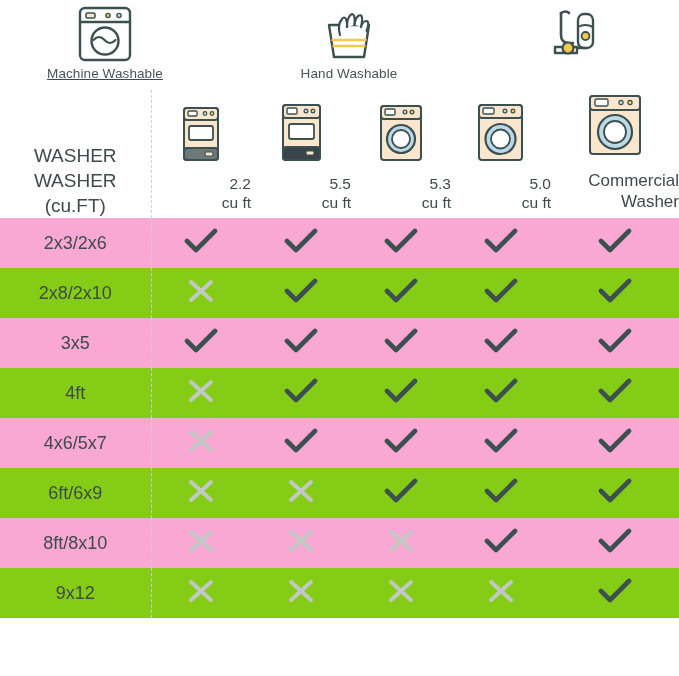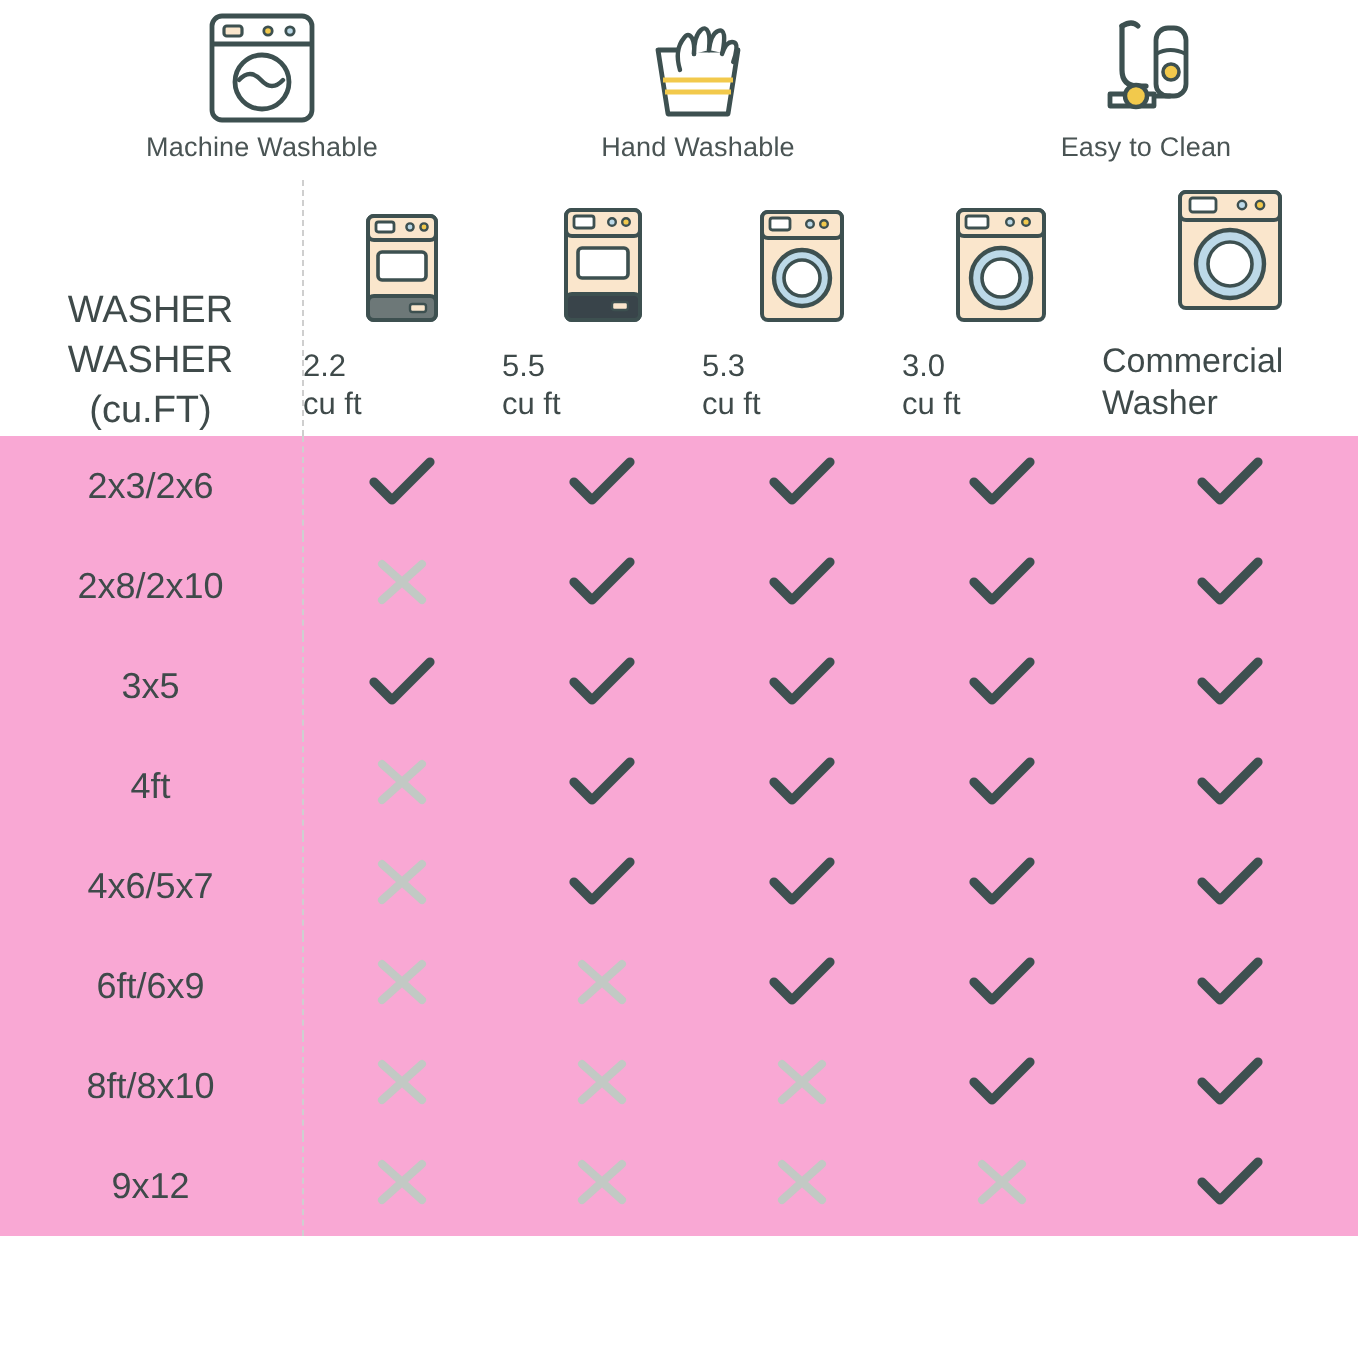--- a/index.html
+++ b/index.html
@@ -71,21 +71,21 @@
     font-size: 19px;
     line-height: 25px;
     color: #3f4a4a;
     padding-bottom: 16px;
     border-right: 1px dashed #cfcfcf;
     height: 120px;
     box-sizing: border-box;
     vertical-align: middle;
   }
   .hdr-cell {
-    text-align: left;
+    text-align: right;
     padding-bottom: 2px;
   }
   .washer-wrap {
     display: flex;
     align-items: flex-end;
     justify-content: center;
     height: 76px;
   }
   .hdr-cap {
     font-size: 15.5px;
@@ -94,21 +94,21 @@
     padding-top: 4px;
     padding-bottom: 6px;
   }
   .hdr-cap-big {
     font-size: 17px;
     line-height: 21px;
   }
 
   
   tr.row-odd  td { background: #f9a8d4; }
-  tr.row-even td { background: #f9a8d4; margin-left: 40px; }
+  tr.row-even td { background: #84cc16; margin-left: 40px; }
 
   td.rowlabel {
     text-align: center;
     font-size: 18px;
     color: #3f4a4a;
     border-right: 1px dashed #cfcfcf;
     height: 50px;
   }
   td.cell {
     text-align: center;
@@ -120,21 +120,21 @@
   }
   .mark svg { display: block; margin: 0 auto; }
 </style>
 </head>
 <body>
 
 <div id="page">
 
   <div class="care-header">
 
-    <div class="care-item" style="left:41px;">
+    <div class="care-item" style="left:15px;text-decoration:underline;">
       <div class="care-icon-box">
         <svg width="56" height="58" viewBox="0 0 56 58">
           <rect x="3" y="3" width="50" height="52" rx="5" fill="#ffffff" stroke="#3d5050" stroke-width="2.4"></rect>
           <line x1="3" y1="17" x2="53" y2="17" stroke="#3d5050" stroke-width="2.4"></line>
           <rect x="9" y="8" width="9" height="5" rx="1.4" fill="#fae6cc" stroke="#3d5050" stroke-width="1.6"></rect>
           <circle cx="31" cy="10.5" r="2.1" fill="#f2c94c" stroke="#3d5050" stroke-width="1.4"></circle>
           <circle cx="42" cy="10.5" r="2.1" fill="#bcd9e8" stroke="#3d5050" stroke-width="1.4"></circle>
           <circle cx="28" cy="36" r="13.5" fill="#ffffff" stroke="#3d5050" stroke-width="2.4"></circle>
           <path d="M16.5 35 q5.5 -6 11 0 q5.5 6 11 0" fill="none" stroke="#3d5050" stroke-width="2.2" stroke-linecap="round"></path>
         </svg>
@@ -163,21 +163,20 @@
           <path d="M18 8 L18 30 q0 8 8 8 L30 38" fill="none" stroke="#3d5050" stroke-width="2.6" stroke-linecap="round"></path>
           <path d="M18 8 q5 -3 8 0" fill="none" stroke="#3d5050" stroke-width="2.6" stroke-linecap="round"></path>
           <rect x="35" y="9" width="15" height="34" rx="6" fill="#ffffff" stroke="#3d5050" stroke-width="2.4"></rect>
           <path d="M35 22 q7 -4 15 0" fill="none" stroke="#3d5050" stroke-width="2"></path>
           <circle cx="42.5" cy="31" r="4" fill="#f2c94c" stroke="#3d5050" stroke-width="1.8"></circle>
           <path d="M12 48 L34 48 L34 42 L12 42 Z" fill="#ffffff" stroke="#3d5050" stroke-width="2.4" stroke-linejoin="round"></path>
           <circle cx="25" cy="43" r="5.5" fill="#f2c94c" stroke="#3d5050" stroke-width="2.2"></circle>
           <path d="M35 43 L42 43" stroke="#3d5050" stroke-width="2.4" stroke-linecap="round"></path>
         </svg>
       </div>
-      <div class="care-label">Easy to Clean</div>
     </div>
 
   </div>
 
   <table class="matrix">
     <colgroup>
       <col class="col-label">
         <col class="col-w">
         <col class="col-w">
       <col class="col-w">
@@ -255,21 +254,21 @@
             <rect x="7" y="9" width="43" height="55" rx="3" fill="#fae6cc" stroke="#3d5050" stroke-width="2"></rect>
             <rect x="7" y="9" width="43" height="13" rx="3" fill="#fae6cc" stroke="#3d5050" stroke-width="2"></rect>
             <rect x="11" y="12" width="11" height="6" rx="1.2" fill="#ffffff" stroke="#3d5050" stroke-width="1.4"></rect>
             <circle cx="33" cy="15" r="1.9" fill="#bcd9e8" stroke="#3d5050" stroke-width="1.2"></circle>
             <circle cx="41" cy="15" r="1.9" fill="#f2c94c" stroke="#3d5050" stroke-width="1.2"></circle>
             <circle cx="28.5" cy="43" r="15" fill="#bcd9e8" stroke="#3d5050" stroke-width="2.2"></circle>
             <circle cx="28.5" cy="43" r="9.5" fill="#ffffff" stroke="#3d5050" stroke-width="1.8"></circle>
           </svg>
         </div>
         <div class="hdr-cap">
-          <div>3.0</div>
+          <div>5.0</div>
           <div>cu ft</div>
         </div>
       </td>
 
       <td class="hdr-cell">
         <div class="washer-wrap">
           <svg width="64" height="76" viewBox="0 0 64 76">
             <rect x="7" y="6" width="50" height="58" rx="3" fill="#fae6cc" stroke="#3d5050" stroke-width="2"></rect>
             <rect x="7" y="6" width="50" height="14" rx="3" fill="#fae6cc" stroke="#3d5050" stroke-width="2"></rect>
             <rect x="12" y="9" width="13" height="7" rx="1.4" fill="#ffffff" stroke="#3d5050" stroke-width="1.4"></rect>

